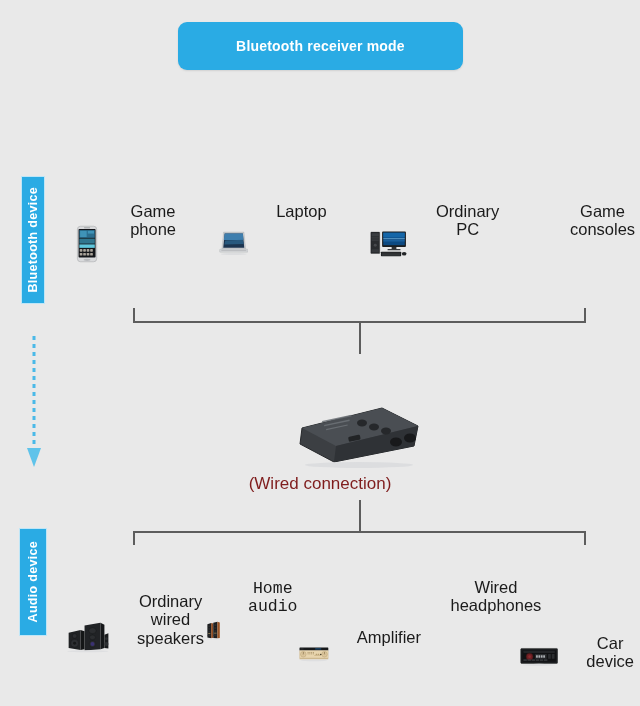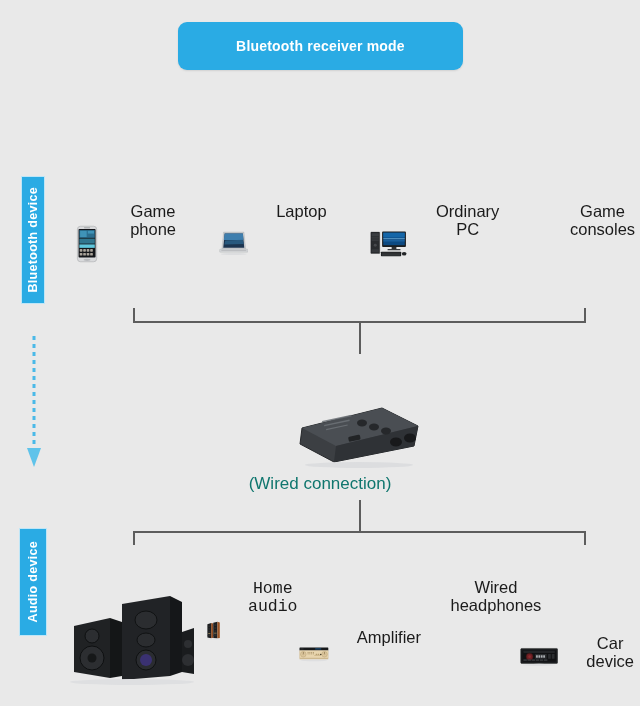--- a/index.html
+++ b/index.html
@@ -75,21 +75,21 @@
     white-space: pre-line;
   }
 
   
   #receiver { position: absolute; left: 296px; top: 398px; }
   .wired-label {
     position: absolute;
     left: 0; right: 0; top: 474px;
     text-align: center;
     font-size: 17px;
-    color: #0f766e;
+    color: #7f1d1d;
   }
 </style>
 </head>
 <body>
 
 <div id="stage">
 
   <div class="title-badge">Bluetooth receiver mode</div>
 
   <div class="vlabel" id="vlabel-bt">
@@ -257,20 +257,22 @@
         <ellipse cx="80" cy="34" rx="11" ry="9" fill="#2b2d30" stroke="#101213" stroke-width="1"></ellipse>
         <ellipse cx="80" cy="54" rx="9" ry="7" fill="#2b2d30" stroke="#101213" stroke-width="1"></ellipse>
         <circle cx="80" cy="74" r="10" fill="#2a2c30" stroke="#0f1112" stroke-width="1"></circle>
         <circle cx="80" cy="74" r="6" fill="#3a3172"></circle>
 
         <path d="M116 46 L128 42 L128 88 L116 86 Z" fill="#1a1c1e"></path>
         <circle cx="122" cy="58" r="4" fill="#2d2f32"></circle>
         <circle cx="122" cy="74" r="6" fill="#2d2f32"></circle>
         <ellipse cx="66" cy="96" rx="62" ry="3" fill="#dedfe1"></ellipse>
       </svg>
+      <div class="cap">Ordinary
+wired speakers</div>
     </div>
 
     <div class="dev" style="width:92px;font-family:Liberation Mono, monospace;">
       <svg class="art" width="84" height="112" viewBox="0 0 84 112">
 
         <path d="M8 22 L30 16 L30 104 L8 100 Z" fill="#1d1f21"></path>
         <path d="M30 16 L42 19 L42 101 L30 104 Z" fill="#8c4a22"></path>
         <g fill="#2a2c2e" stroke="#0f1011" stroke-width=".7">
           <ellipse cx="19" cy="34" rx="7" ry="6"></ellipse>
           <ellipse cx="19" cy="50" rx="7" ry="6"></ellipse>

